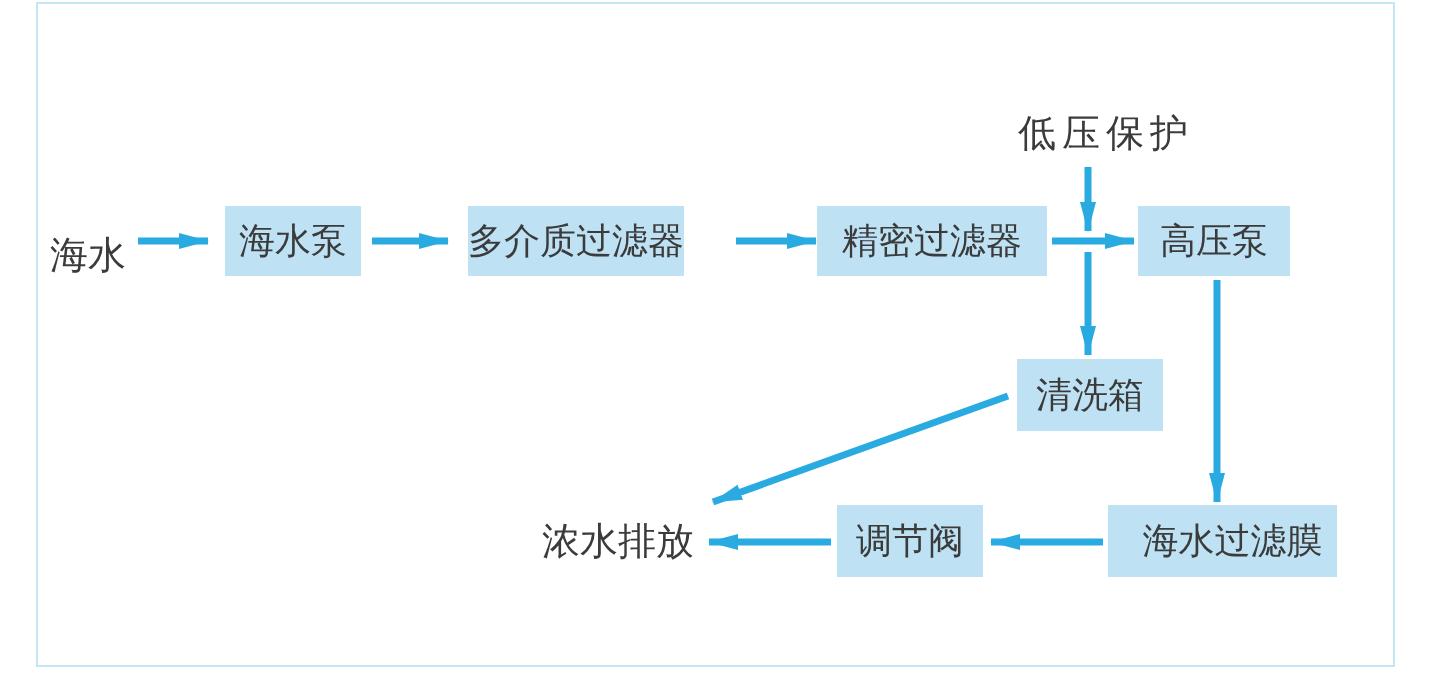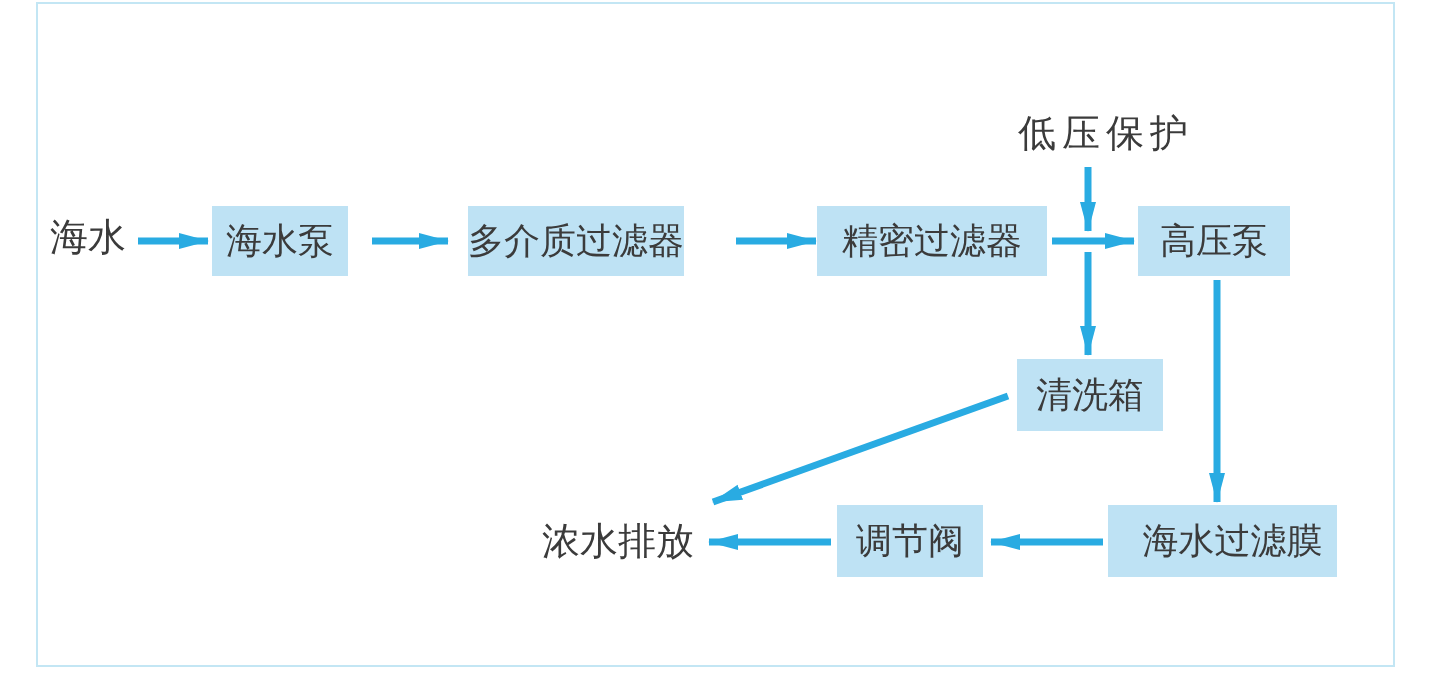--- a/index.html
+++ b/index.html
@@ -75,25 +75,25 @@
     <line class="arrow-line" x1="736" y1="241" x2="816" y2="241" marker-end="url(#ah)"></line>
     <line class="arrow-line" x1="1052" y1="241" x2="1134" y2="241" marker-end="url(#ah)"></line>
     <line class="arrow-line" x1="1088" y1="167" x2="1088" y2="231" marker-end="url(#ah)"></line>
     <line class="arrow-line" x1="1088" y1="252" x2="1088" y2="355" marker-end="url(#ah)"></line>
     <line class="arrow-line" x1="1217" y1="280" x2="1217" y2="502" marker-end="url(#ah)"></line>
     <line class="arrow-line" x1="1103" y1="542" x2="991" y2="542" marker-end="url(#ah)"></line>
     <line class="arrow-line" x1="831" y1="542" x2="709" y2="542" marker-end="url(#ah)"></line>
     <line class="arrow-line" x1="1008" y1="396" x2="713" y2="502" marker-end="url(#ah)"></line>
   </svg>
 
-  <div class="node plain label-plain" style="left:46px; top:214px; width:84px; height:46px;align-items:center;">
+  <div class="node plain label-plain" style="left:46px; top:232px; width:84px; height:46px;align-items:center;">
     <span>海水</span>
   </div>
 
-  <div class="node box" style="left:212px; top:206px; width:136px; height:70px;">
+  <div class="node box" style="left:225px; top:206px; width:136px; height:70px;">
     <span>海水泵</span>
   </div>
 
   <div class="node box" style="left:452px; top:206px; width:216px; height:70px;margin-left:16px;">
     <span>多介质过滤器</span>
   </div>
 
   <div class="node box" style="left:817px; top:206px; width:230px; height:70px;">
     <span>精密过滤器</span>
   </div>

